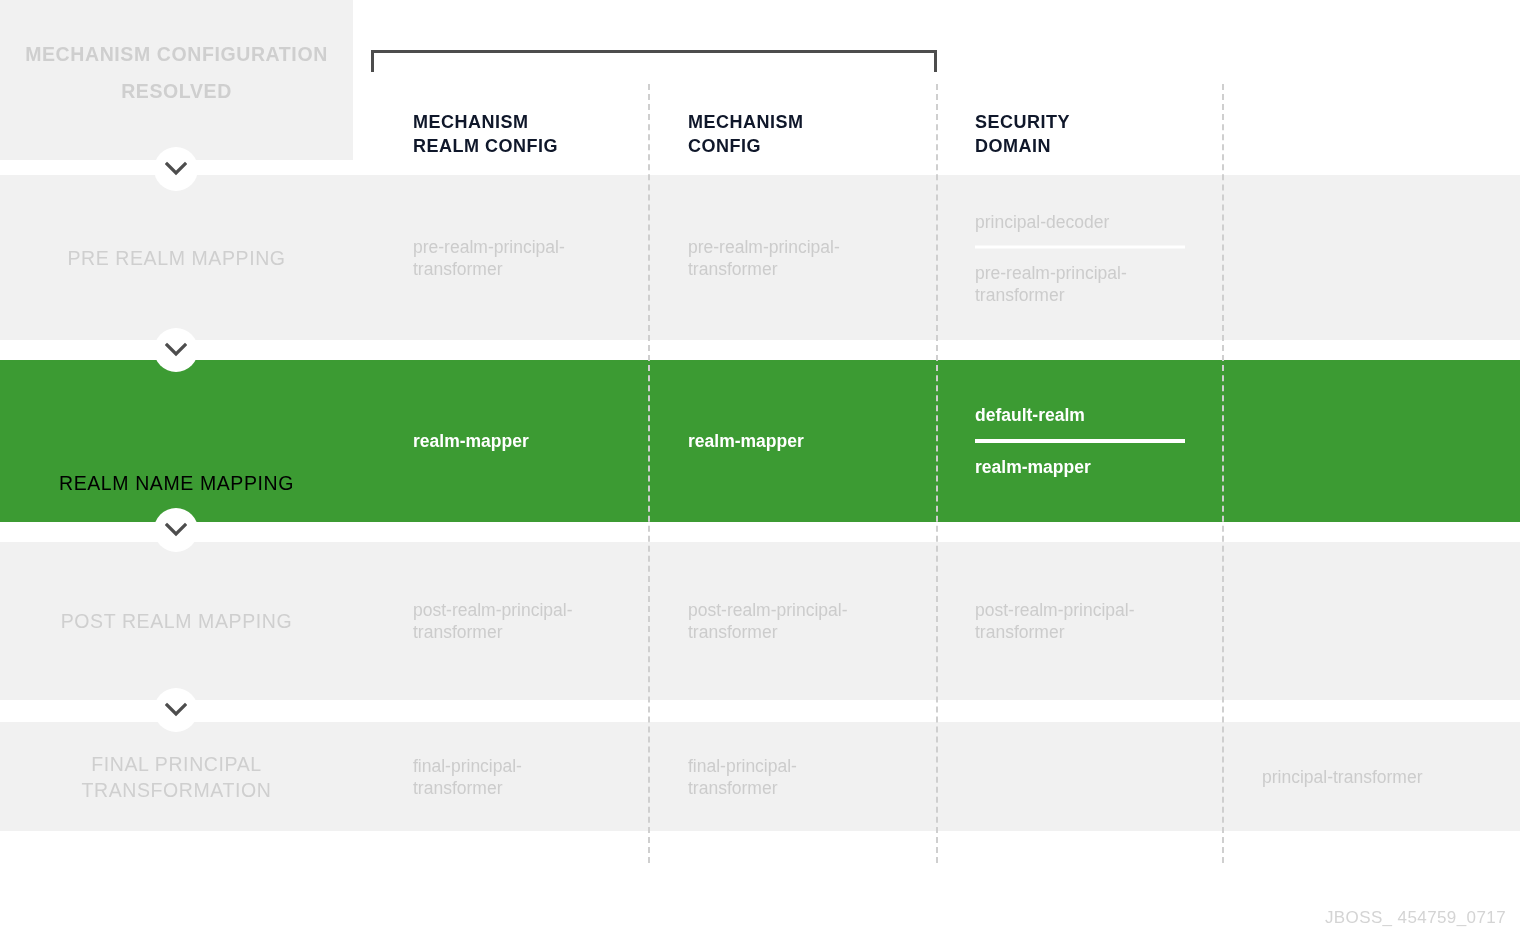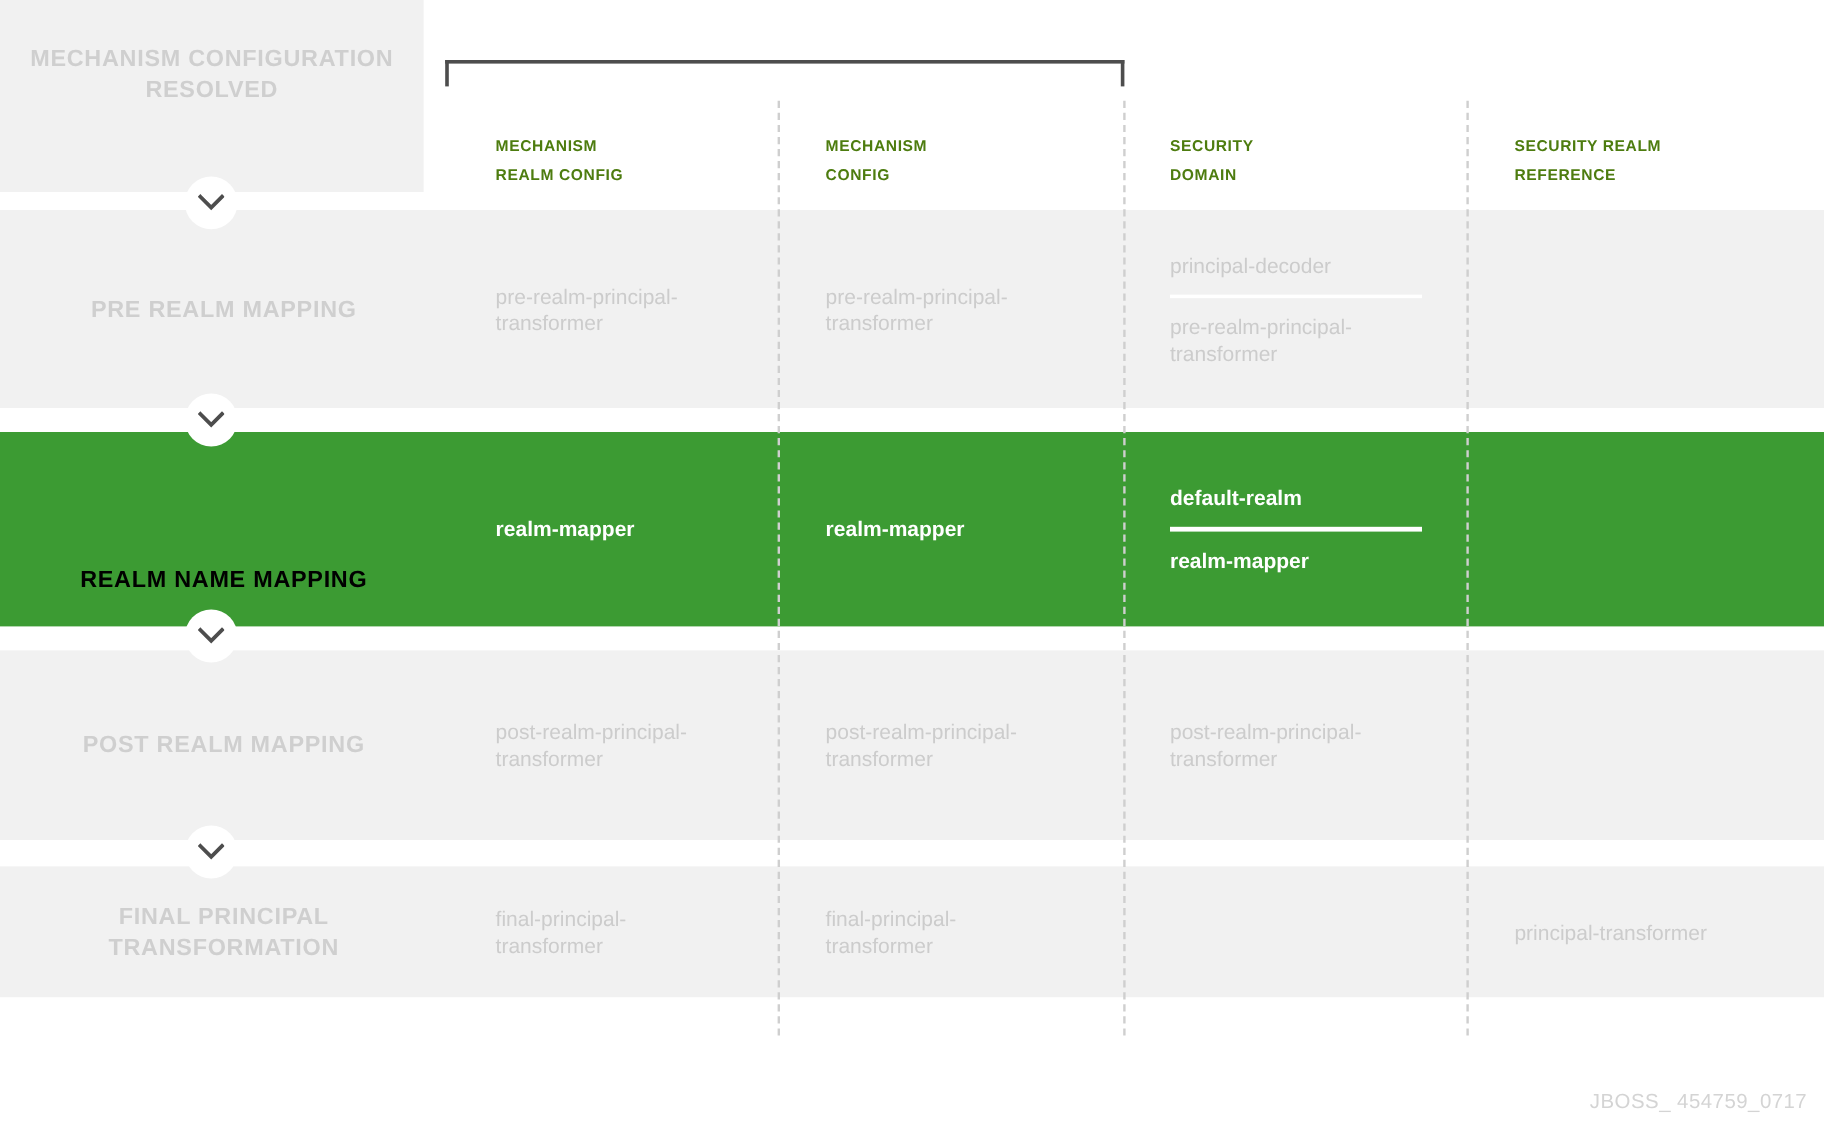--- a/index.html
+++ b/index.html
@@ -36,21 +36,21 @@
   .stage-head-label {
     position: absolute;
     left: 0;
     top: 36px;
     width: 353px;
     text-align: center;
     color: #cfcfcf;
     font-size: 19.5px;
     font-weight: bold;
     letter-spacing: 0.6px;
-    line-height: 26px;
+    line-height: 37px;
     text-transform: uppercase;
   }
 
   
   .factory-title {
     position: absolute;
     left: 371px;
     top: 12px;
     width: 566px;
     text-align: center;
@@ -67,22 +67,22 @@
     border-top: 3px solid #4d4d4d;
     border-left: 3px solid #4d4d4d;
     border-right: 3px solid #4d4d4d;
     box-sizing: border-box;
   }
 
   
   .col-head {
     position: absolute;
     top: 110px;
-    color: #4d7c0f;
-    font-size: 13px;
+    color: #0f172a;
+    font-size: 18px;
     font-weight: bold;
     letter-spacing: 0.5px;
     line-height: 24px;
     text-transform: uppercase;
     white-space: pre-line;
   }
 
   
   .vdash {
     position: absolute;
@@ -103,27 +103,26 @@
     background: #3c9b33;
   }
 
   .row-label {
     position: absolute;
     left: 0;
     width: 353px;
     text-align: center;
     color: #cfcfcf;
     font-size: 19.5px;
-    font-weight: bold;
+    font-weight: normal;
     letter-spacing: 0.6px;
     line-height: 26px;
     text-transform: uppercase;
     top: 50%;
     transform: translateY(-50%);
-    padding-left: 10px;
   }
   .row.highlight .row-label {
     color: #000000;
     margin-top: 42px;
   }
 
   .cell {
     position: absolute;
     top: 50%;
     transform: translateY(-50%);
@@ -202,22 +201,20 @@
   </div>
 
   <div class="factory-bracket"></div>
 
   <div class="col-head" style="left:413px;">MECHANISM
 REALM CONFIG</div>
   <div class="col-head" style="left:688px;">MECHANISM
 CONFIG</div>
   <div class="col-head" style="left:975px;">SECURITY
 DOMAIN</div>
-  <div class="col-head" style="left:1262px;">SECURITY REALM
-REFERENCE</div>
 
   <div class="row" style="top:175px;height:165px;">
     <div class="row-label">PRE REALM
 MAPPING</div>
     <div class="cell" style="left:413px;">pre-realm-principal-
 transformer</div>
     <div class="cell" style="left:688px;">pre-realm-principal-
 transformer</div>
     <div class="cell-stack" style="left:975px;">
       <div class="cell-part">principal-decoder</div>

